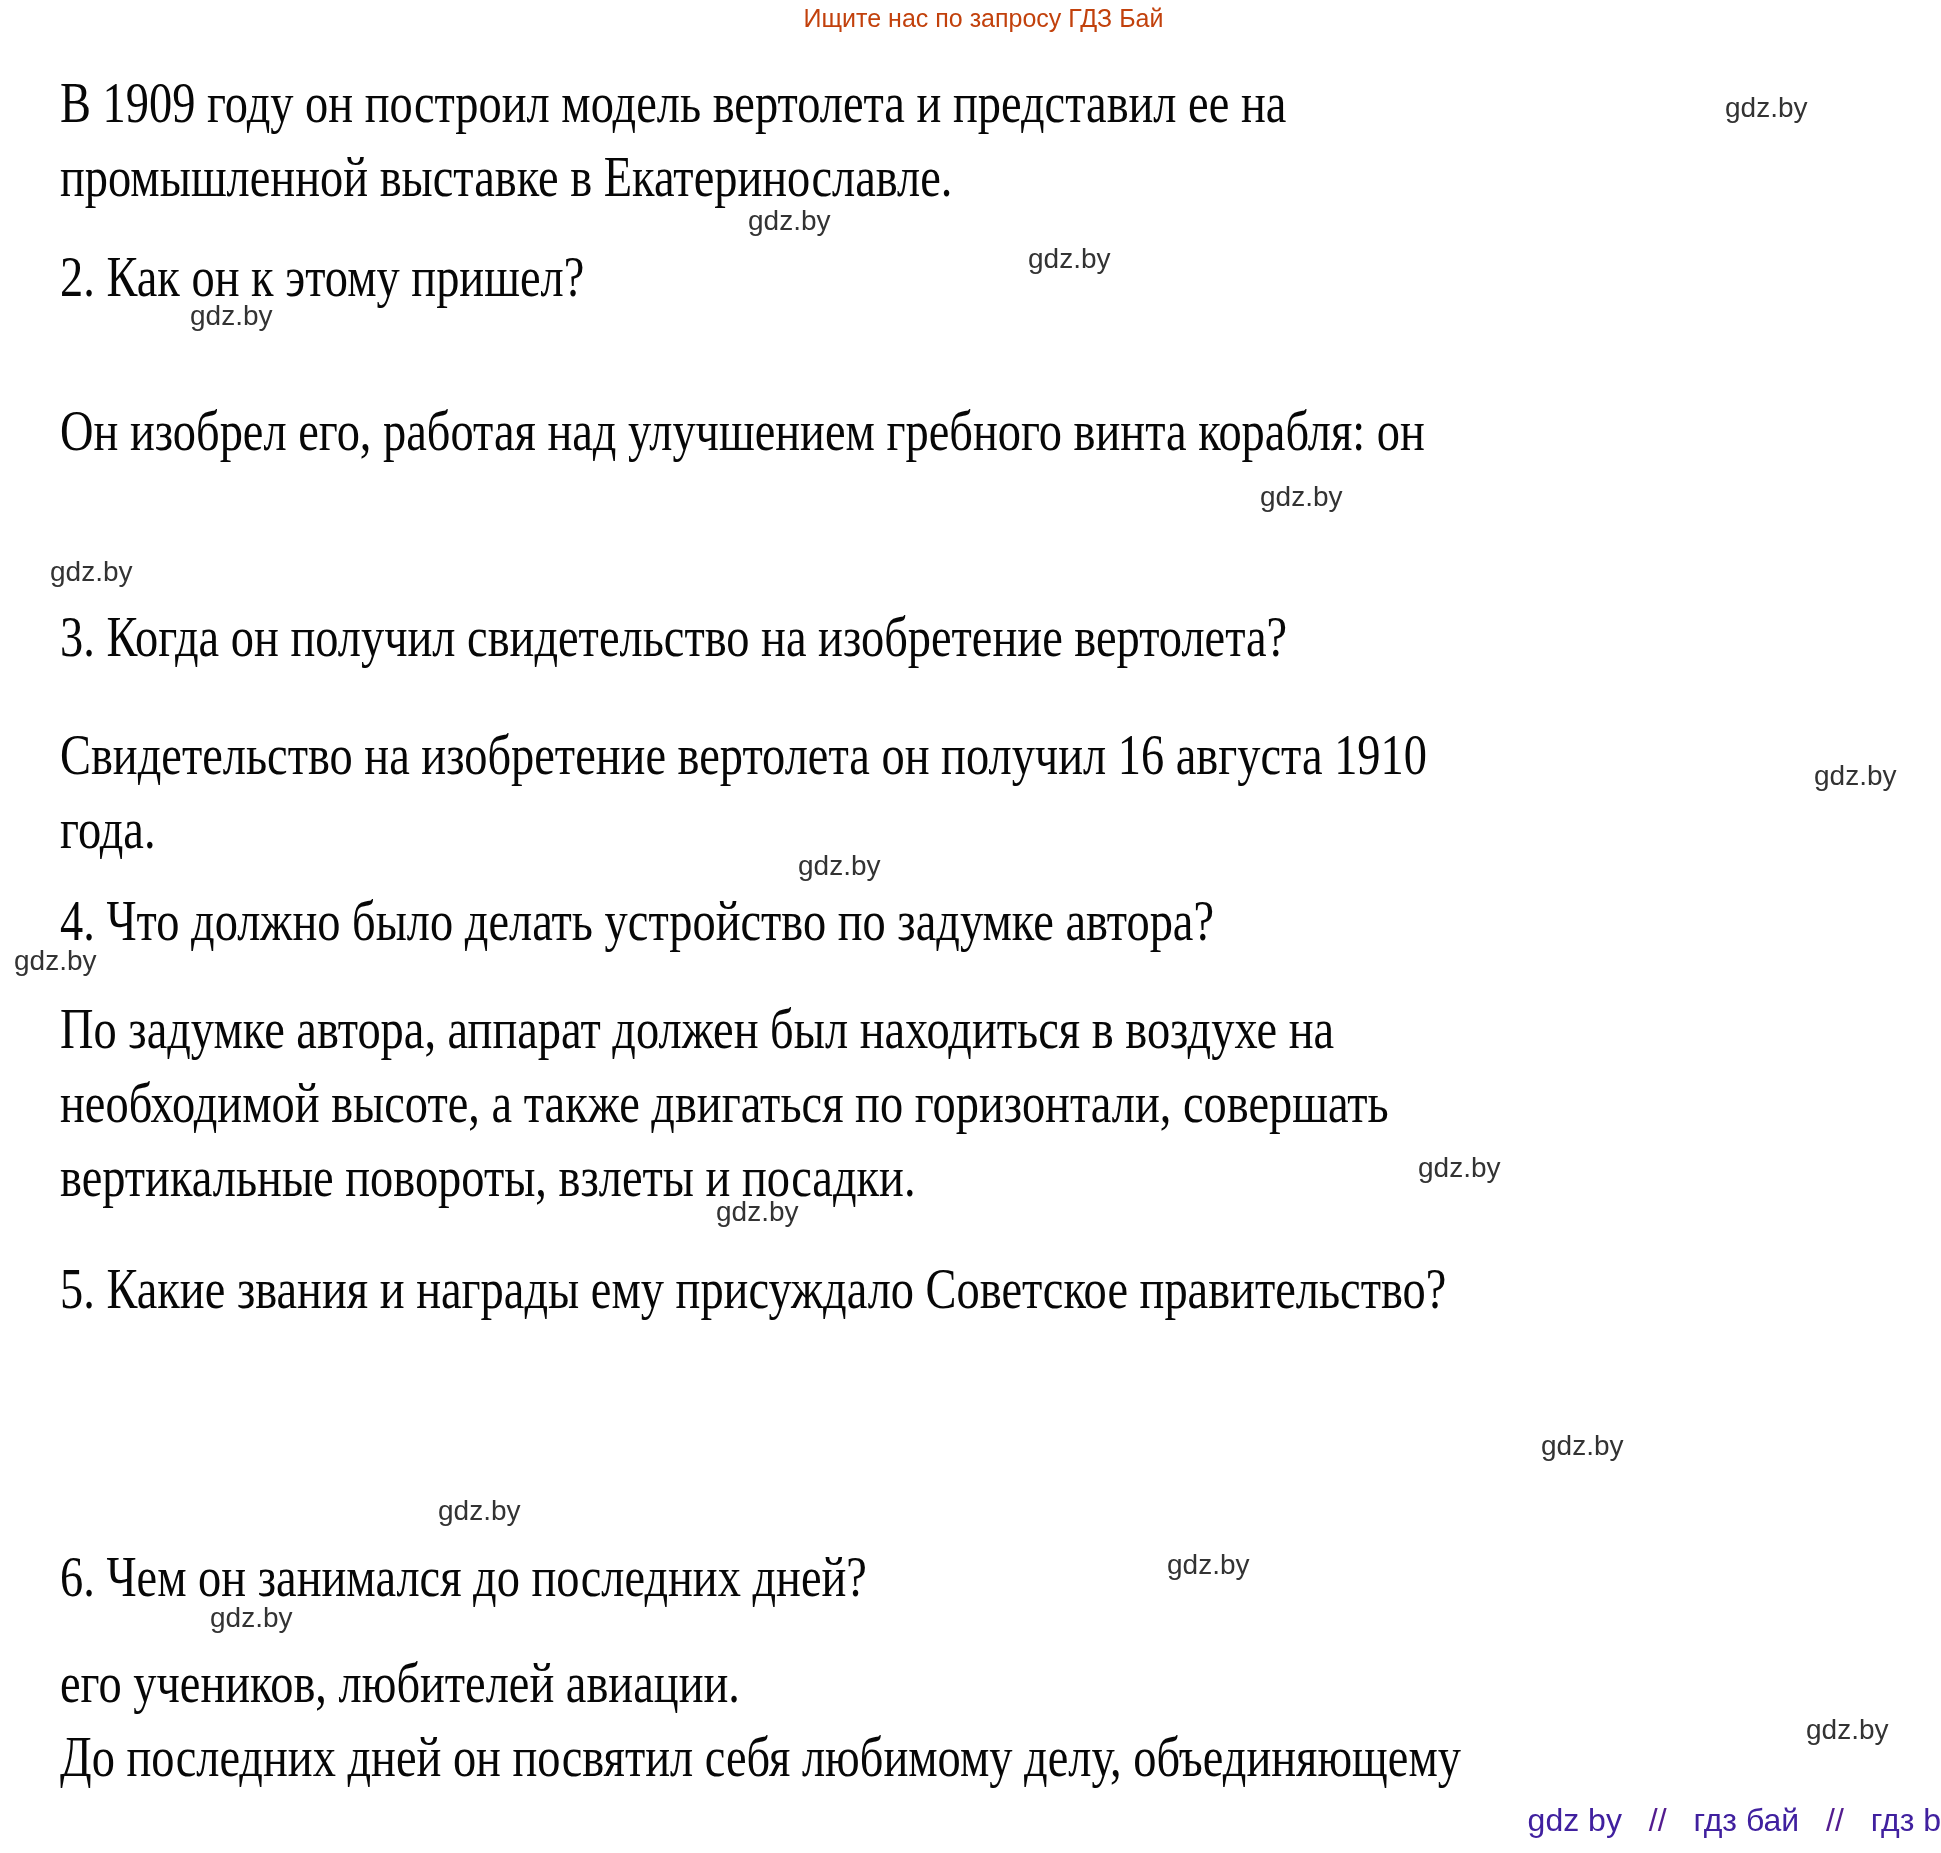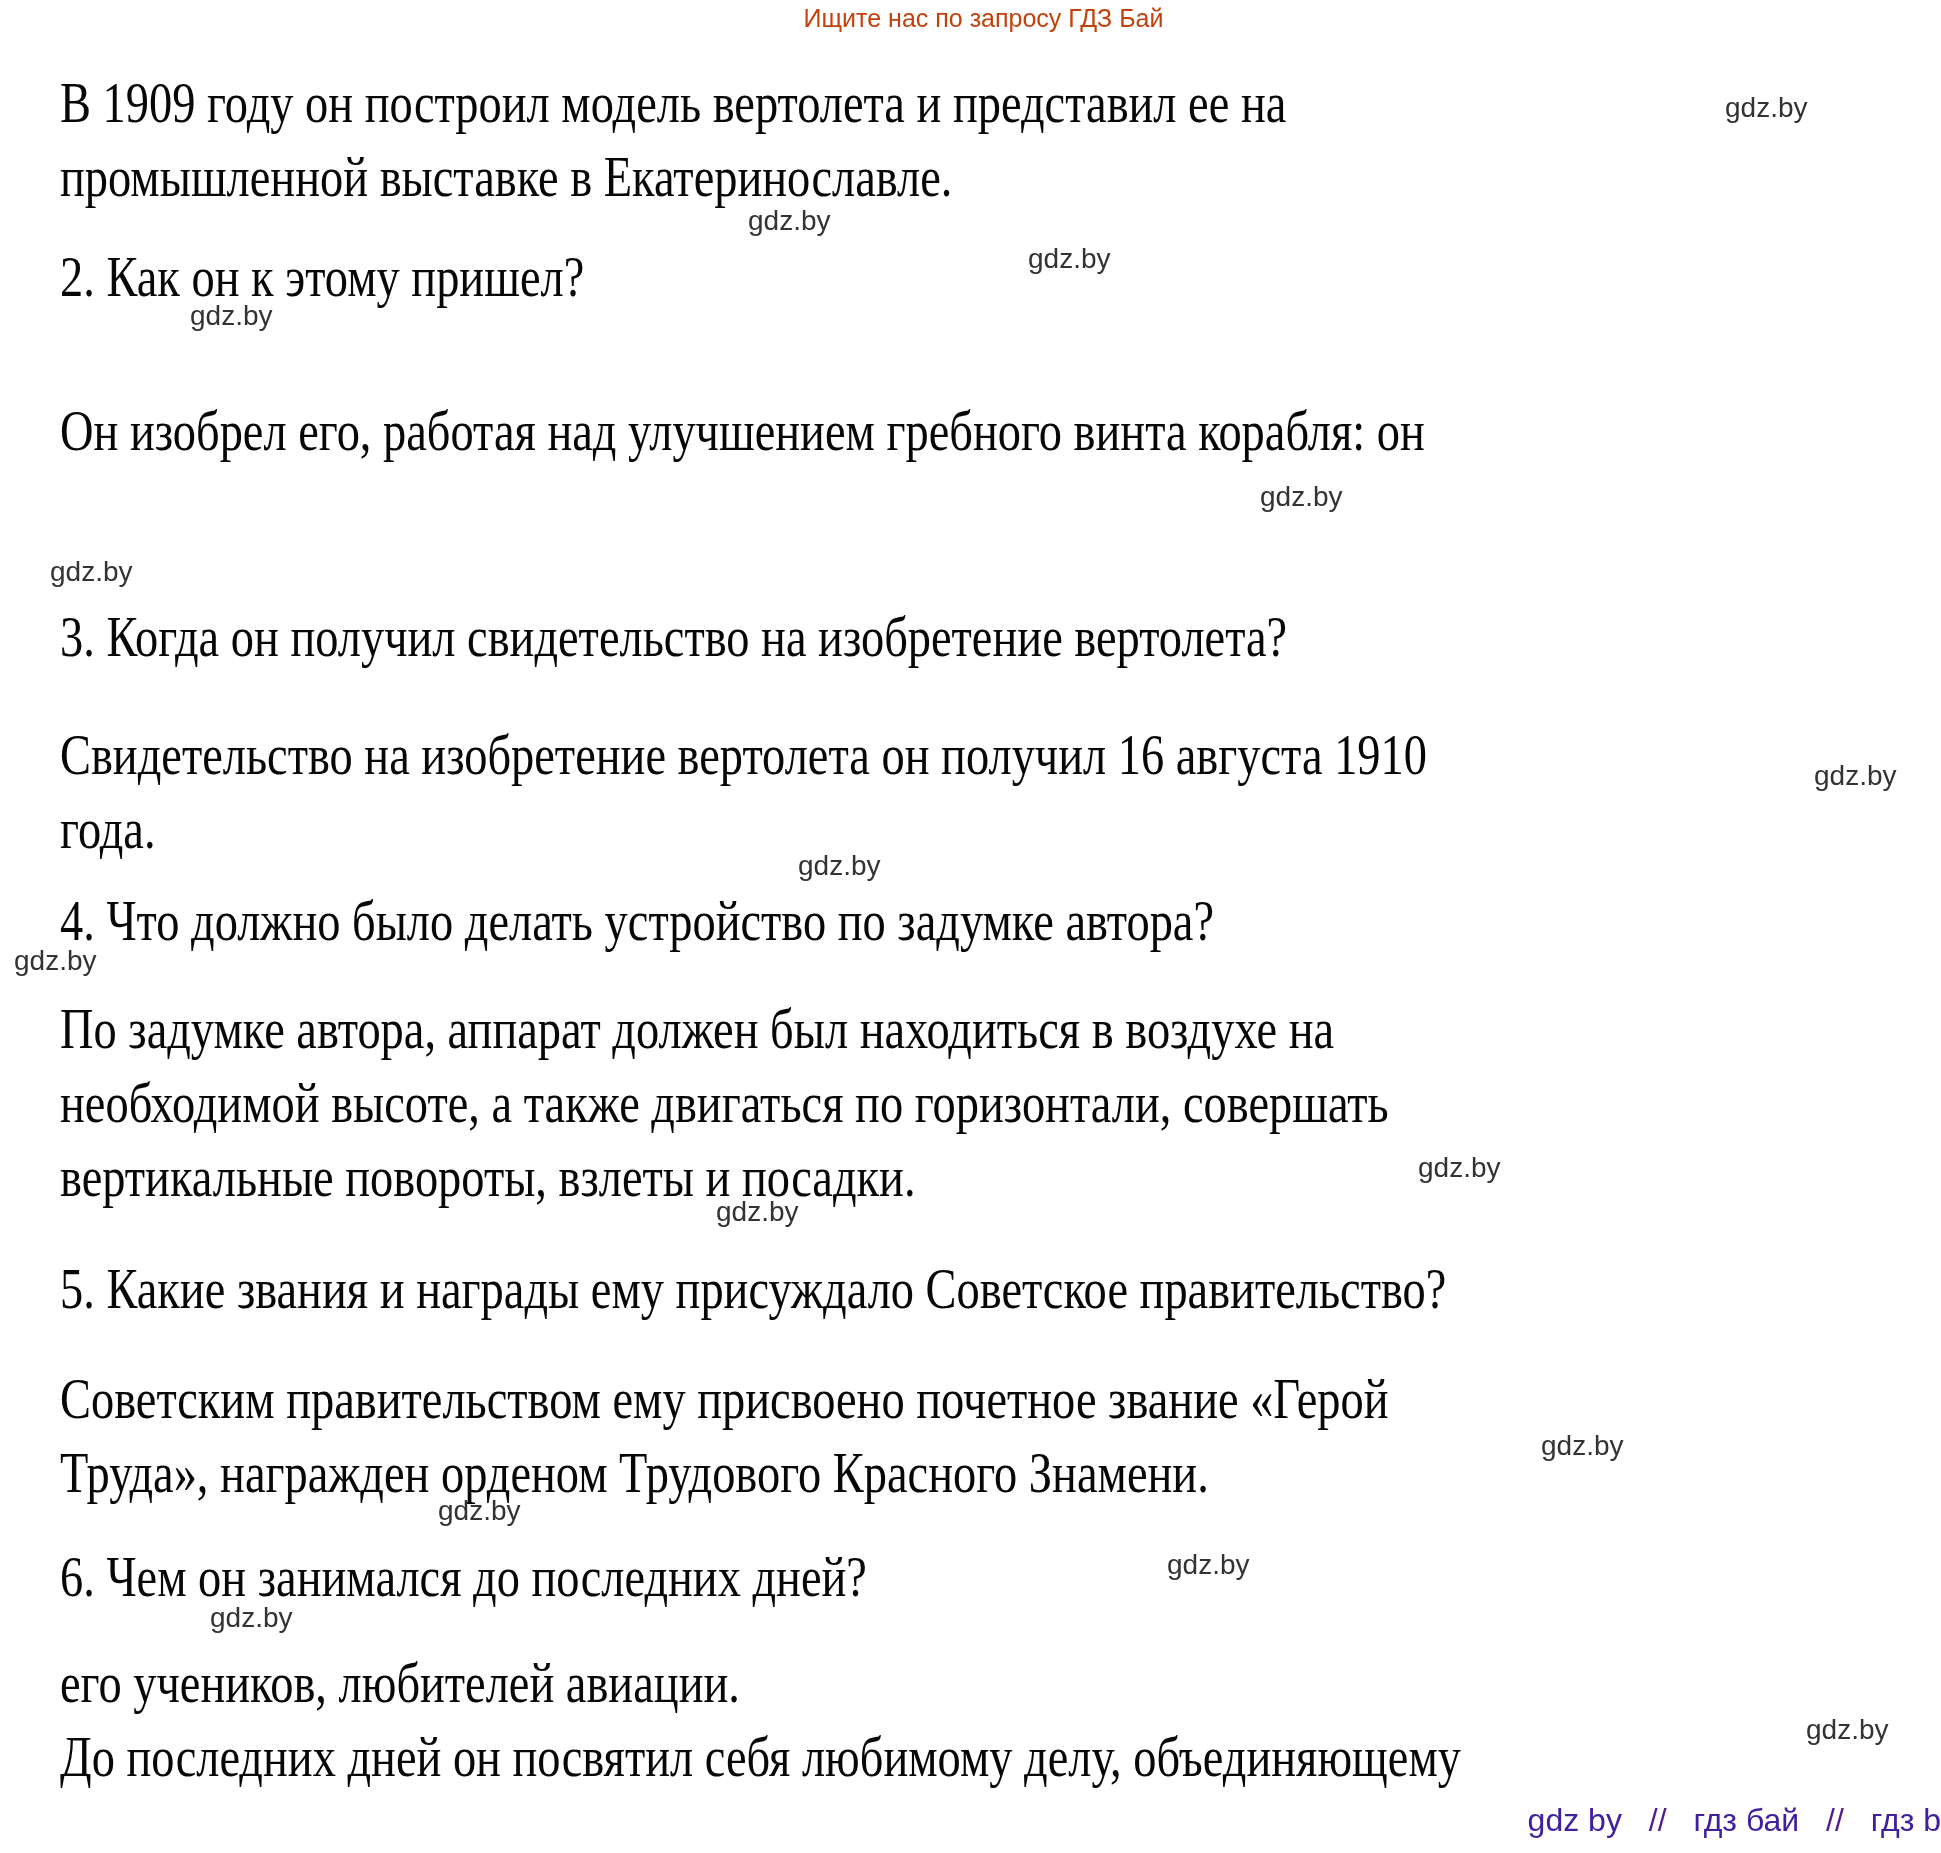--- a/index.html
+++ b/index.html
@@ -78,24 +78,20 @@
   <div class="block" style="top:992px;">
     <div class="line"><span class="squeeze">По задумке автора, аппарат должен был находиться в воздухе на</span></div>
     <div class="line"><span class="squeeze">необходимой высоте, а также двигаться по горизонтали, совершать</span></div>
     <div class="line"><span class="squeeze">вертикальные повороты, взлеты и посадки.</span></div>
   </div>
 
   <div class="block" style="top:1252px;">
     <div class="line"><span class="squeeze">5. Какие звания и награды ему присуждало Советское правительство?</span></div>
   </div>
 
-  <div class="block" style="top:1362px;">
-    <div class="line"><span class="squeeze">Советским правительством ему присвоено почетное звание «Герой</span></div>
-    <div class="line"><span class="squeeze">Труда», награжден орденом Трудового Красного Знамени.</span></div>
-  </div>
 
   <div class="block" style="top:1540px;">
     <div class="line"><span class="squeeze">6. Чем он занимался до последних дней?</span></div>
   </div>
 
   <div class="block" style="top:1646px;">
     <div class="line"><span class="squeeze">его учеников, любителей авиации.</span></div>
     <div class="line"><span class="squeeze">До последних дней он посвятил себя любимому делу, объединяющему</span></div>
   </div>
 

